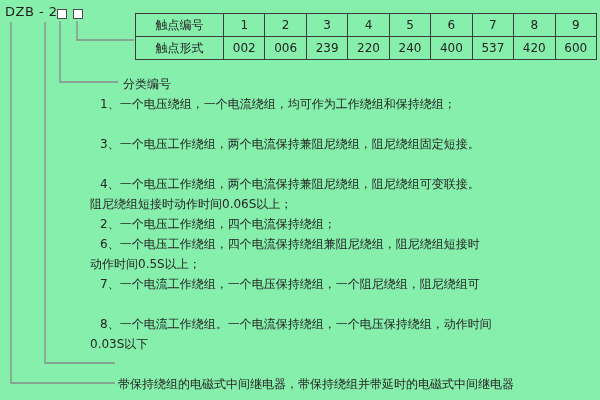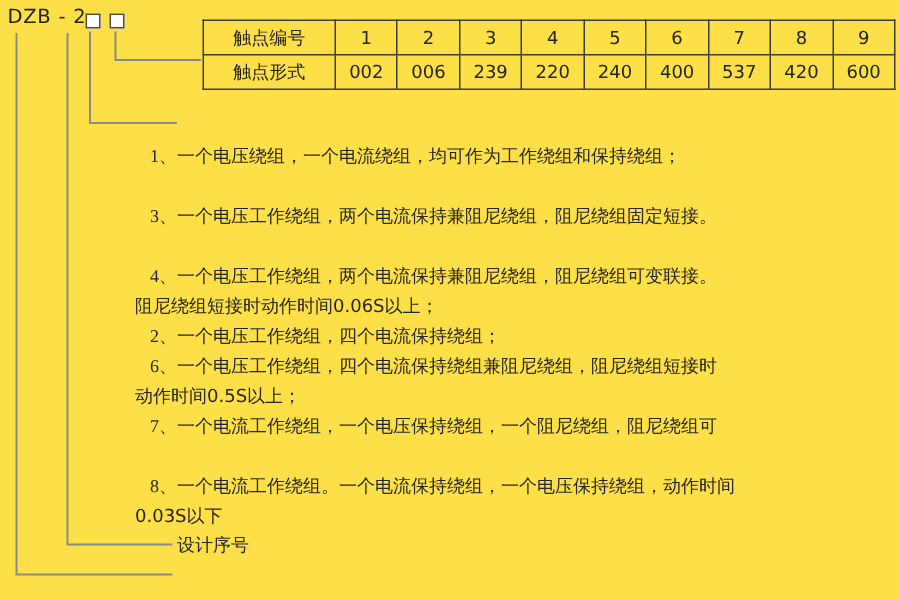--- a/index.html
+++ b/index.html
@@ -1,38 +1,38 @@
 <!DOCTYPE html>
 <html><head>
 <meta charset="utf-8">
 <style>
   html,body{margin:0;padding:0;background:#ffffff;}
   .page{
-    position:relative;width:600px;height:400px;background:#fde047;overflow:hidden;
+    position:relative;width:600px;height:400px;background:#86efac;overflow:hidden;
     font-family:"DejaVu Sans","Liberation Sans",sans-serif;color:#262626;
   }
   .connectors{position:absolute;left:0;top:0;width:600px;height:400px;}
   .model-code{
     position:absolute;left:5px;top:4px;font-size:13px;letter-spacing:.5px;
     color:#1f1f1f;white-space:nowrap;
   }
   .dbox{
     position:absolute;top:9px;width:8px;height:8px;
     border:1.5px solid #4a4a4a;background:#ffffff;
   }
   .contact-table{
     position:absolute;left:135px;top:13px;width:462px;
     border-collapse:collapse;table-layout:fixed;font-size:12px;color:#242424;padding-left:20px;
   }
   .contact-table td{
     border:1px solid #3d3d3d;text-align:center;vertical-align:middle;
     height:22px;padding:0;white-space:nowrap;overflow:hidden;
   }
   .txt{position:absolute;font-size:12px;line-height:20px;white-space:nowrap;color:#262626;}
-  .cl-item{left:100px;font-family:Liberation Serif, serif;}
+  .cl-item{left:100px;}
   .cl-cont{left:90px;}
 </style>
 </head>
 <body>
 
 <div class="page">
 
   <svg class="connectors" viewBox="0 0 600 400" fill="none" stroke="#8a8a8a" stroke-width="1.3">
     <polyline points="11,22 11,383 115,383"></polyline>
     <polyline points="45,22 45,363 115,363"></polyline>
@@ -78,28 +78,29 @@
       <td>220</td>
       <td>240</td>
       <td>400</td>
       <td>537</td>
       <td>420</td>
       <td>600</td>
     </tr>
   </tbody>
     </table>
 
+  <div class="txt" style="left:123px;top:74px">分类编号</div>
 
   <div class="txt cl-item" style="top:94px">1、一个电压绕组，一个电流绕组，均可作为工作绕组和保持绕组；</div>
   <div class="txt cl-item" style="top:134px">3、一个电压工作绕组，两个电流保持兼阻尼绕组，阻尼绕组固定短接。</div>
   <div class="txt cl-item" style="top:174px">4、一个电压工作绕组，两个电流保持兼阻尼绕组，阻尼绕组可变联接。</div>
   <div class="txt cl-cont" style="top:194px">阻尼绕组短接时动作时间0.06S以上；</div>
   <div class="txt cl-item" style="top:214px">2、一个电压工作绕组，四个电流保持绕组；</div>
   <div class="txt cl-item" style="top:234px">6、一个电压工作绕组，四个电流保持绕组兼阻尼绕组，阻尼绕组短接时</div>
   <div class="txt cl-cont" style="top:254px">动作时间0.5S以上；</div>
   <div class="txt cl-item" style="top:274px">7、一个电流工作绕组，一个电压保持绕组，一个阻尼绕组，阻尼绕组可</div>
   <div class="txt cl-item" style="top:314px">8、一个电流工作绕组。一个电流保持绕组，一个电压保持绕组，动作时间</div>
   <div class="txt cl-cont" style="top:334px">0.03S以下</div>
 
-  <div class="txt" style="left:118px;top:353px">设计序号</div>
 
+  <div class="txt" style="left:118px;top:374px">带保持绕组的电磁式中间继电器，带保持绕组并带延时的电磁式中间继电器</div>
 
 </div>
 
 </body></html>

